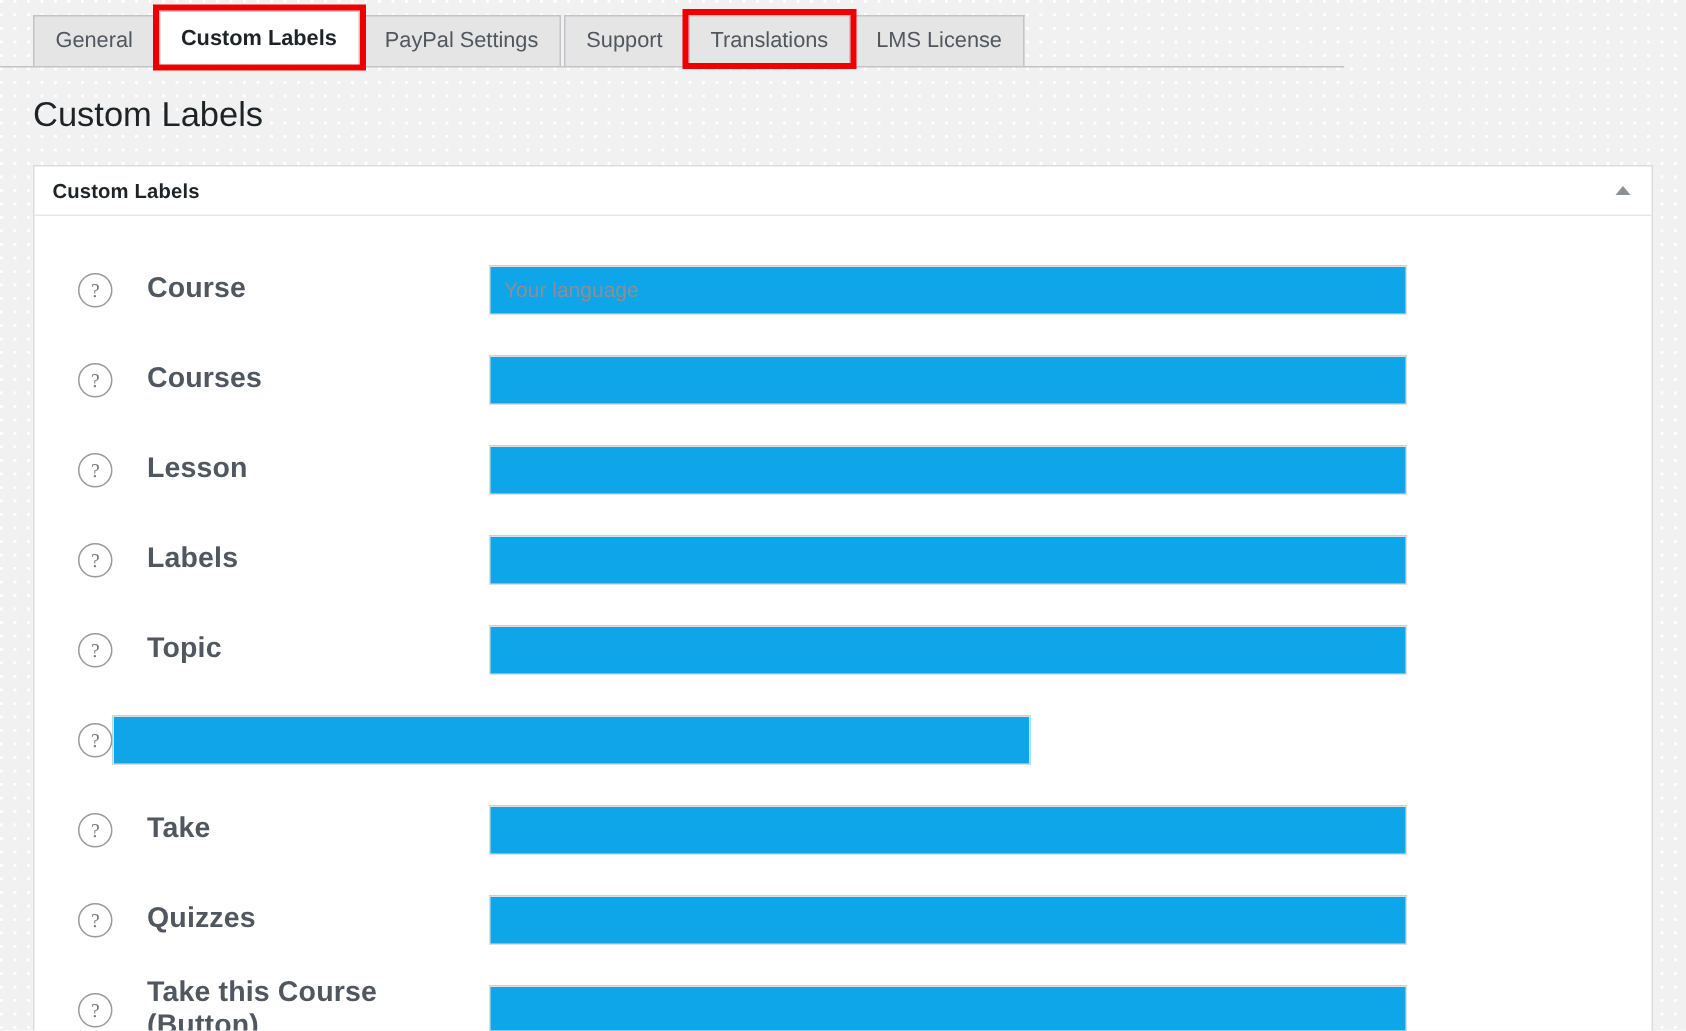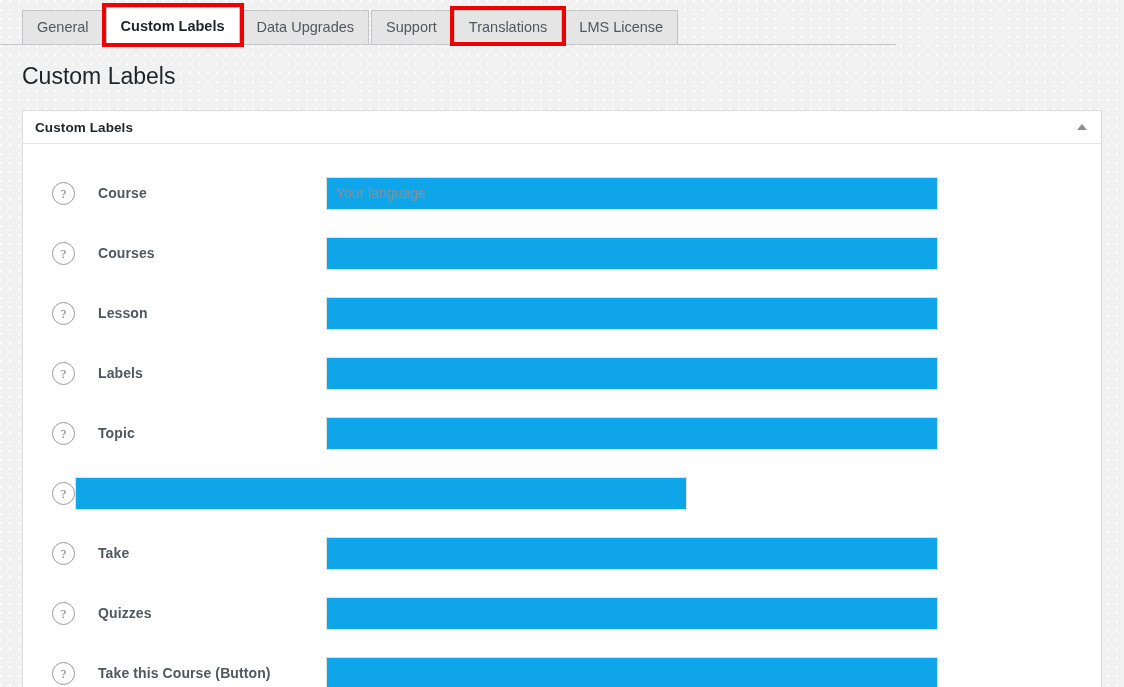--- a/index.html
+++ b/index.html
@@ -133,21 +133,21 @@
     line-height: 1;
     display: flex;
     align-items: center;
     justify-content: center;
     cursor: pointer;
     font-family: "Liberation Serif", serif;
   }
   .row-label {
     flex: 0 0 228px;
     margin-left: 23px;
-    font-size: 14px;
+    font-size: 19px;
     font-weight: bold;
     color: #50575e;
     letter-spacing: 0.1px;
   }
   .row-input {
     width: 612px;
     height: 33px;
     border: 1px solid #dfdfdf;
     background: #0ea5e9;
     font-family: "Liberation Sans", sans-serif;
@@ -162,21 +162,21 @@
 <body>
 
 <nav id="tab-bar">
     <a class="nav-tab">
       <span>General</span>
     </a>
     <a class="nav-tab active highlight">
       <span>Custom Labels</span>
     </a>
     <a class="nav-tab">
-      <span>Data Upgrades</span>
+      <span>PayPal Settings</span>
     </a>
     <a class="nav-tab">
       <span>Support</span>
     </a>
     <a class="nav-tab highlight">
       <span>Translations</span>
     </a>
     <a class="nav-tab">
       <span>LMS License</span>
     </a>

